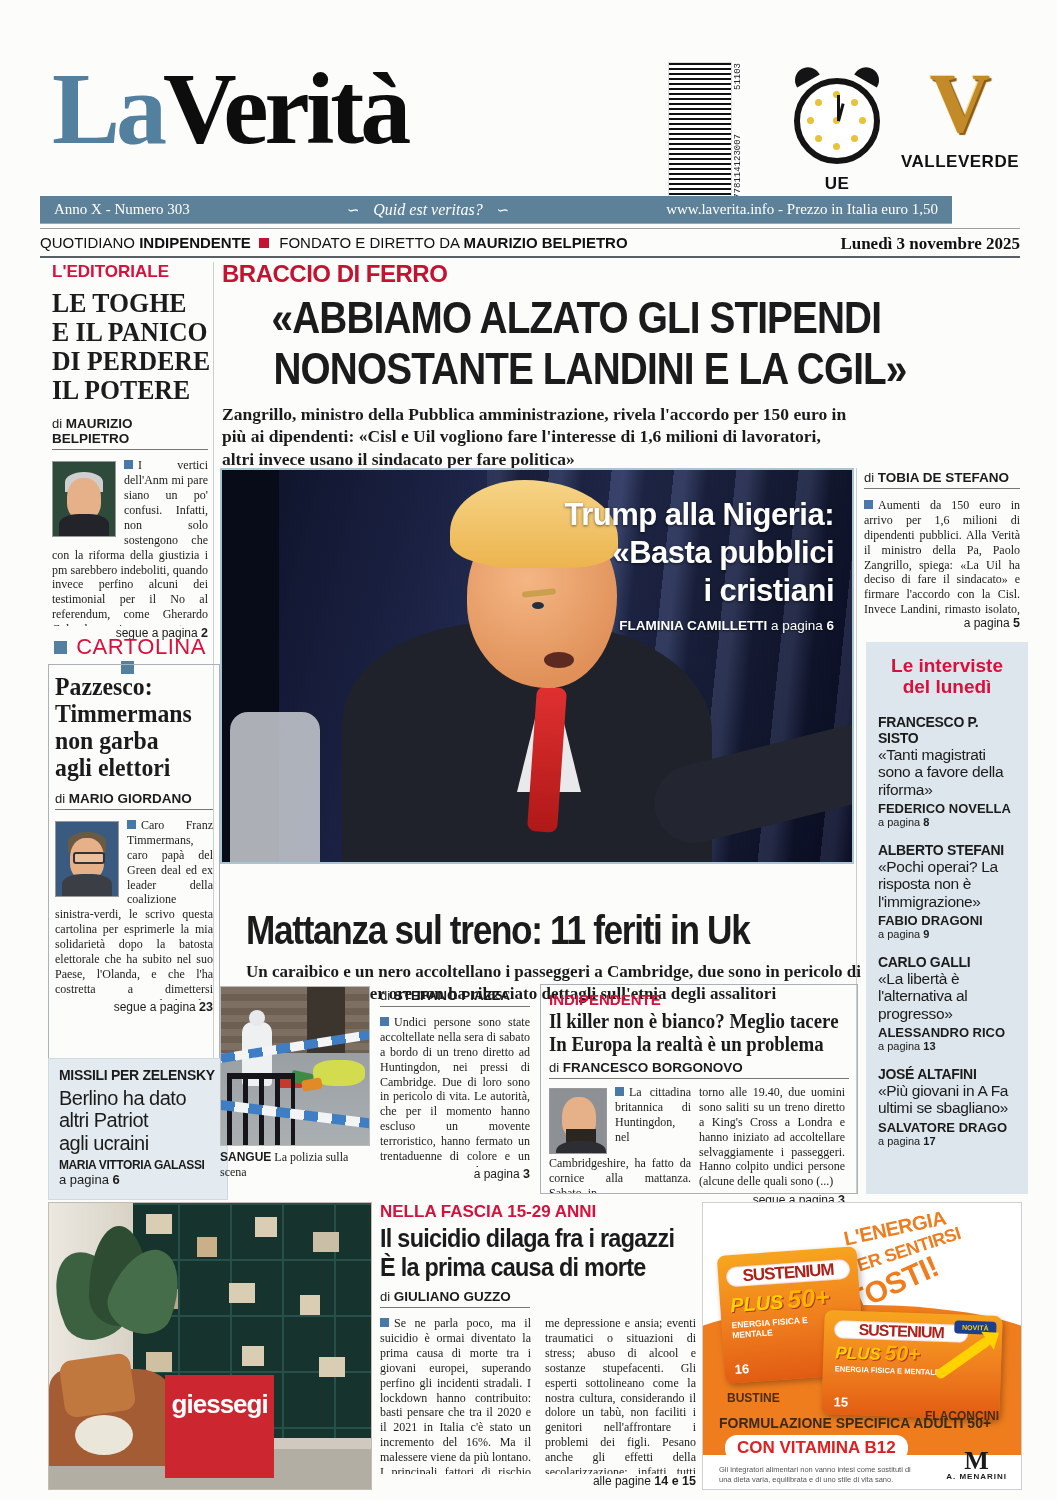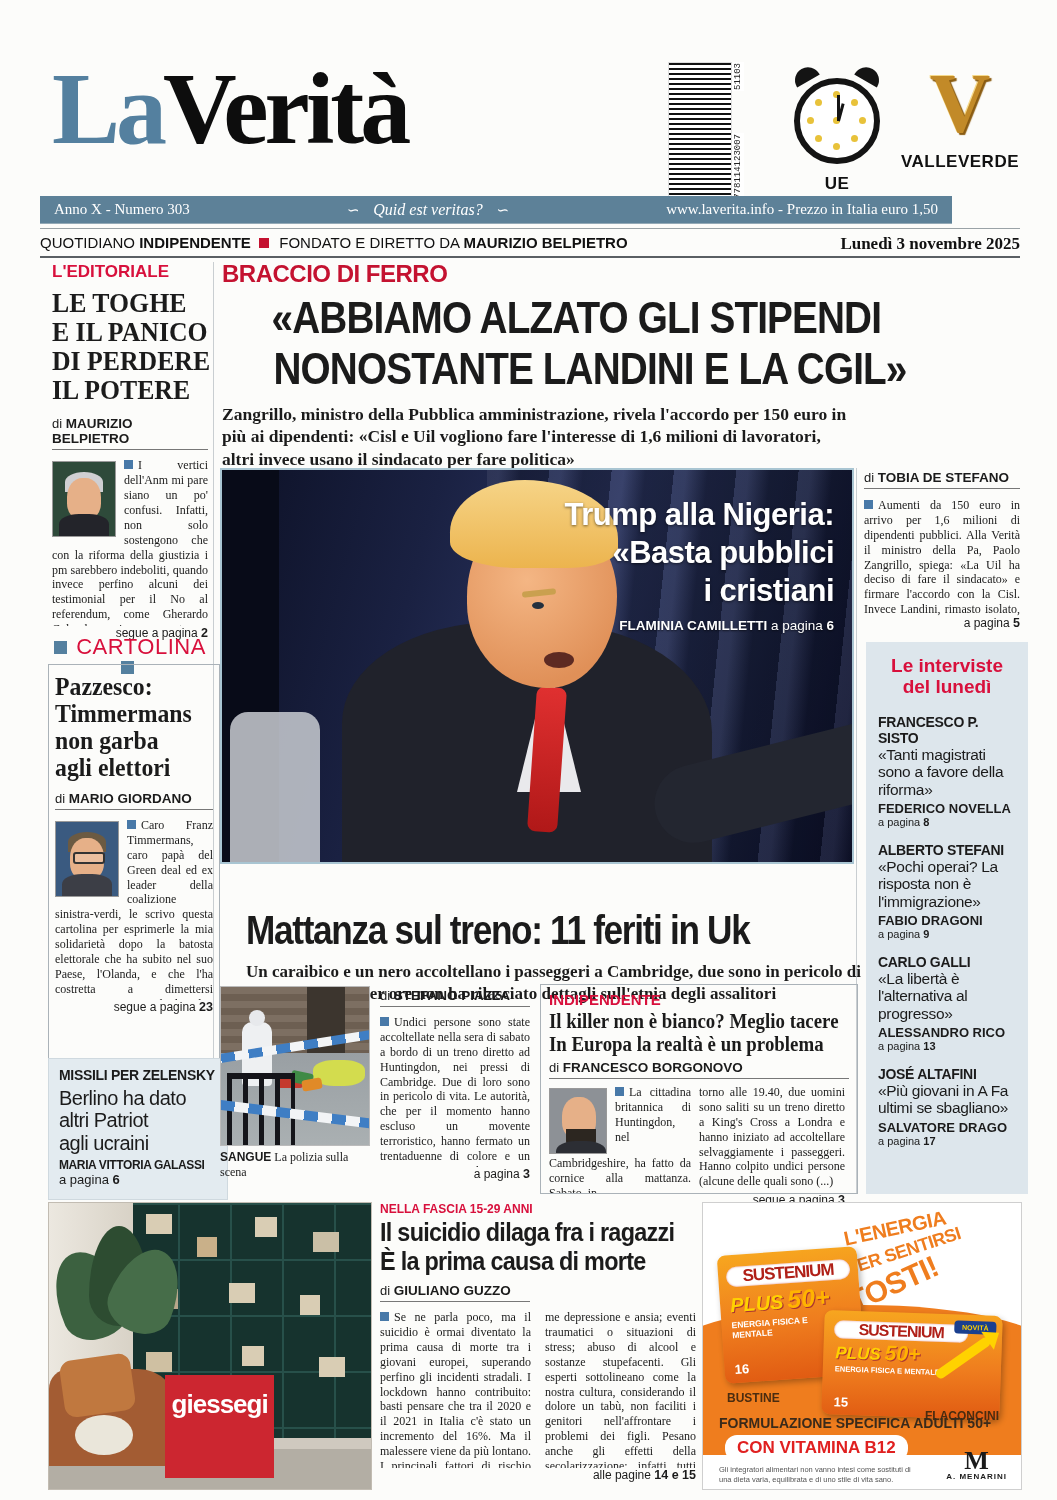--- a/index.html
+++ b/index.html
@@ -421,21 +421,21 @@
 
     <div style="padding:14px 12px 0 12px;">
       <div class="int-name">JOSÉ ALTAFINI</div>
       <div class="int-quote">«Più giovani in A Fa ultimi se sbagliano»</div>
       <div class="int-auth" style="margin-top:3px;">SALVATORE DRAGO</div>
       <div class="int-page"><span>a pagina</span> <b>17</b></div>
     </div>
   </div>
 
   <div class="abs" style="left:380px;top:1202px;width:316px;">
-    <div class="kicker" style="font-size:12px;">NELLA FASCIA 15-29 ANNI</div>
+    <div class="kicker" style="font-size:17px;">NELLA FASCIA 15-29 ANNI</div>
     <div class="sans" style="font-weight:bold;font-size:26px;line-height:1.12;letter-spacing:-.8px;margin-top:2px;">
       <div><span class="cond" style="transform:scaleX(.9);">Il suicidio dilaga fra i ragazzi</span></div>
       <div><span class="cond" style="transform:scaleX(.9);">È la prima causa di morte</span></div>
     </div>
     <div class="byline" style="margin-top:7px;width:150px;">
       <span>di</span> <b>GIULIANO GUZZO</b>
     </div>
     <div style="display:flex;gap:14px;margin-top:8px;">
       <div class="body-serif" style="width:151px;height:158px;overflow:hidden;">
         <span class="bsq"></span><span>Se ne parla poco, ma il suicidio è ormai diventato la prima causa di morte tra i giovani europei, superando perfino gli incidenti stradali. I lockdown hanno contribuito: basti pensare che tra il 2020 e il 2021 in Italia c'è stato un incremento del 16%. Ma il malessere viene da più lontano. I principali fattori di rischio sono l'isolamento sociale, che la pandemia ha acuito; problemi mentali co-</span>

